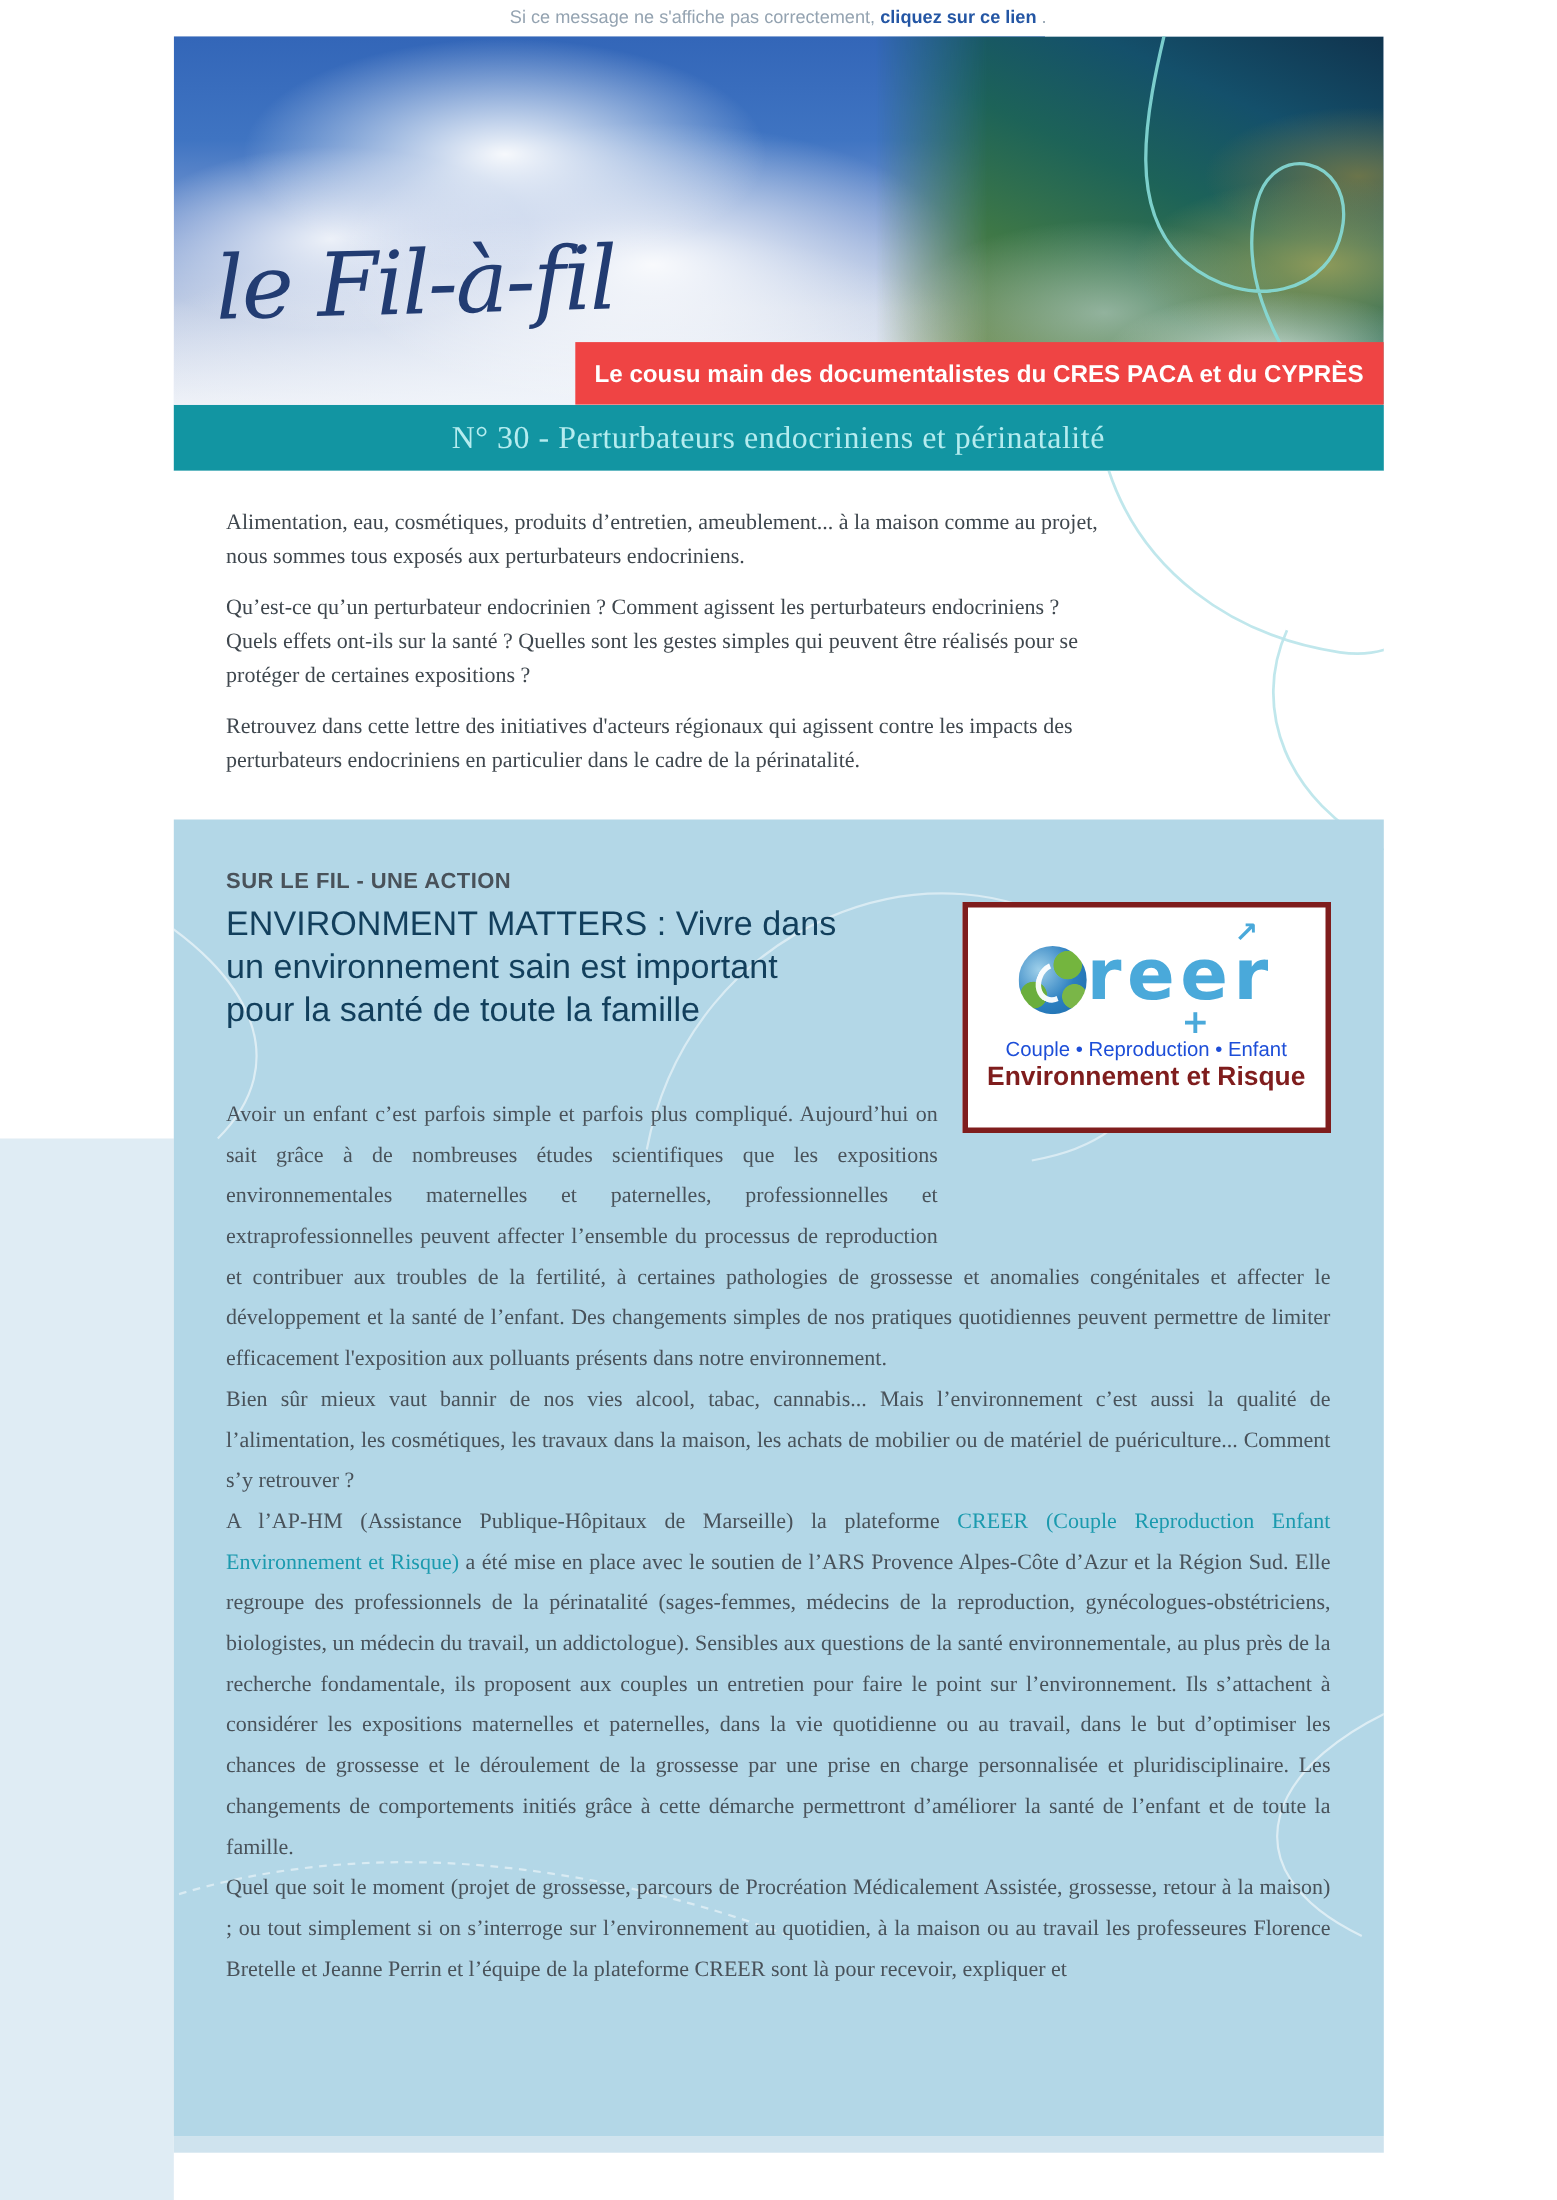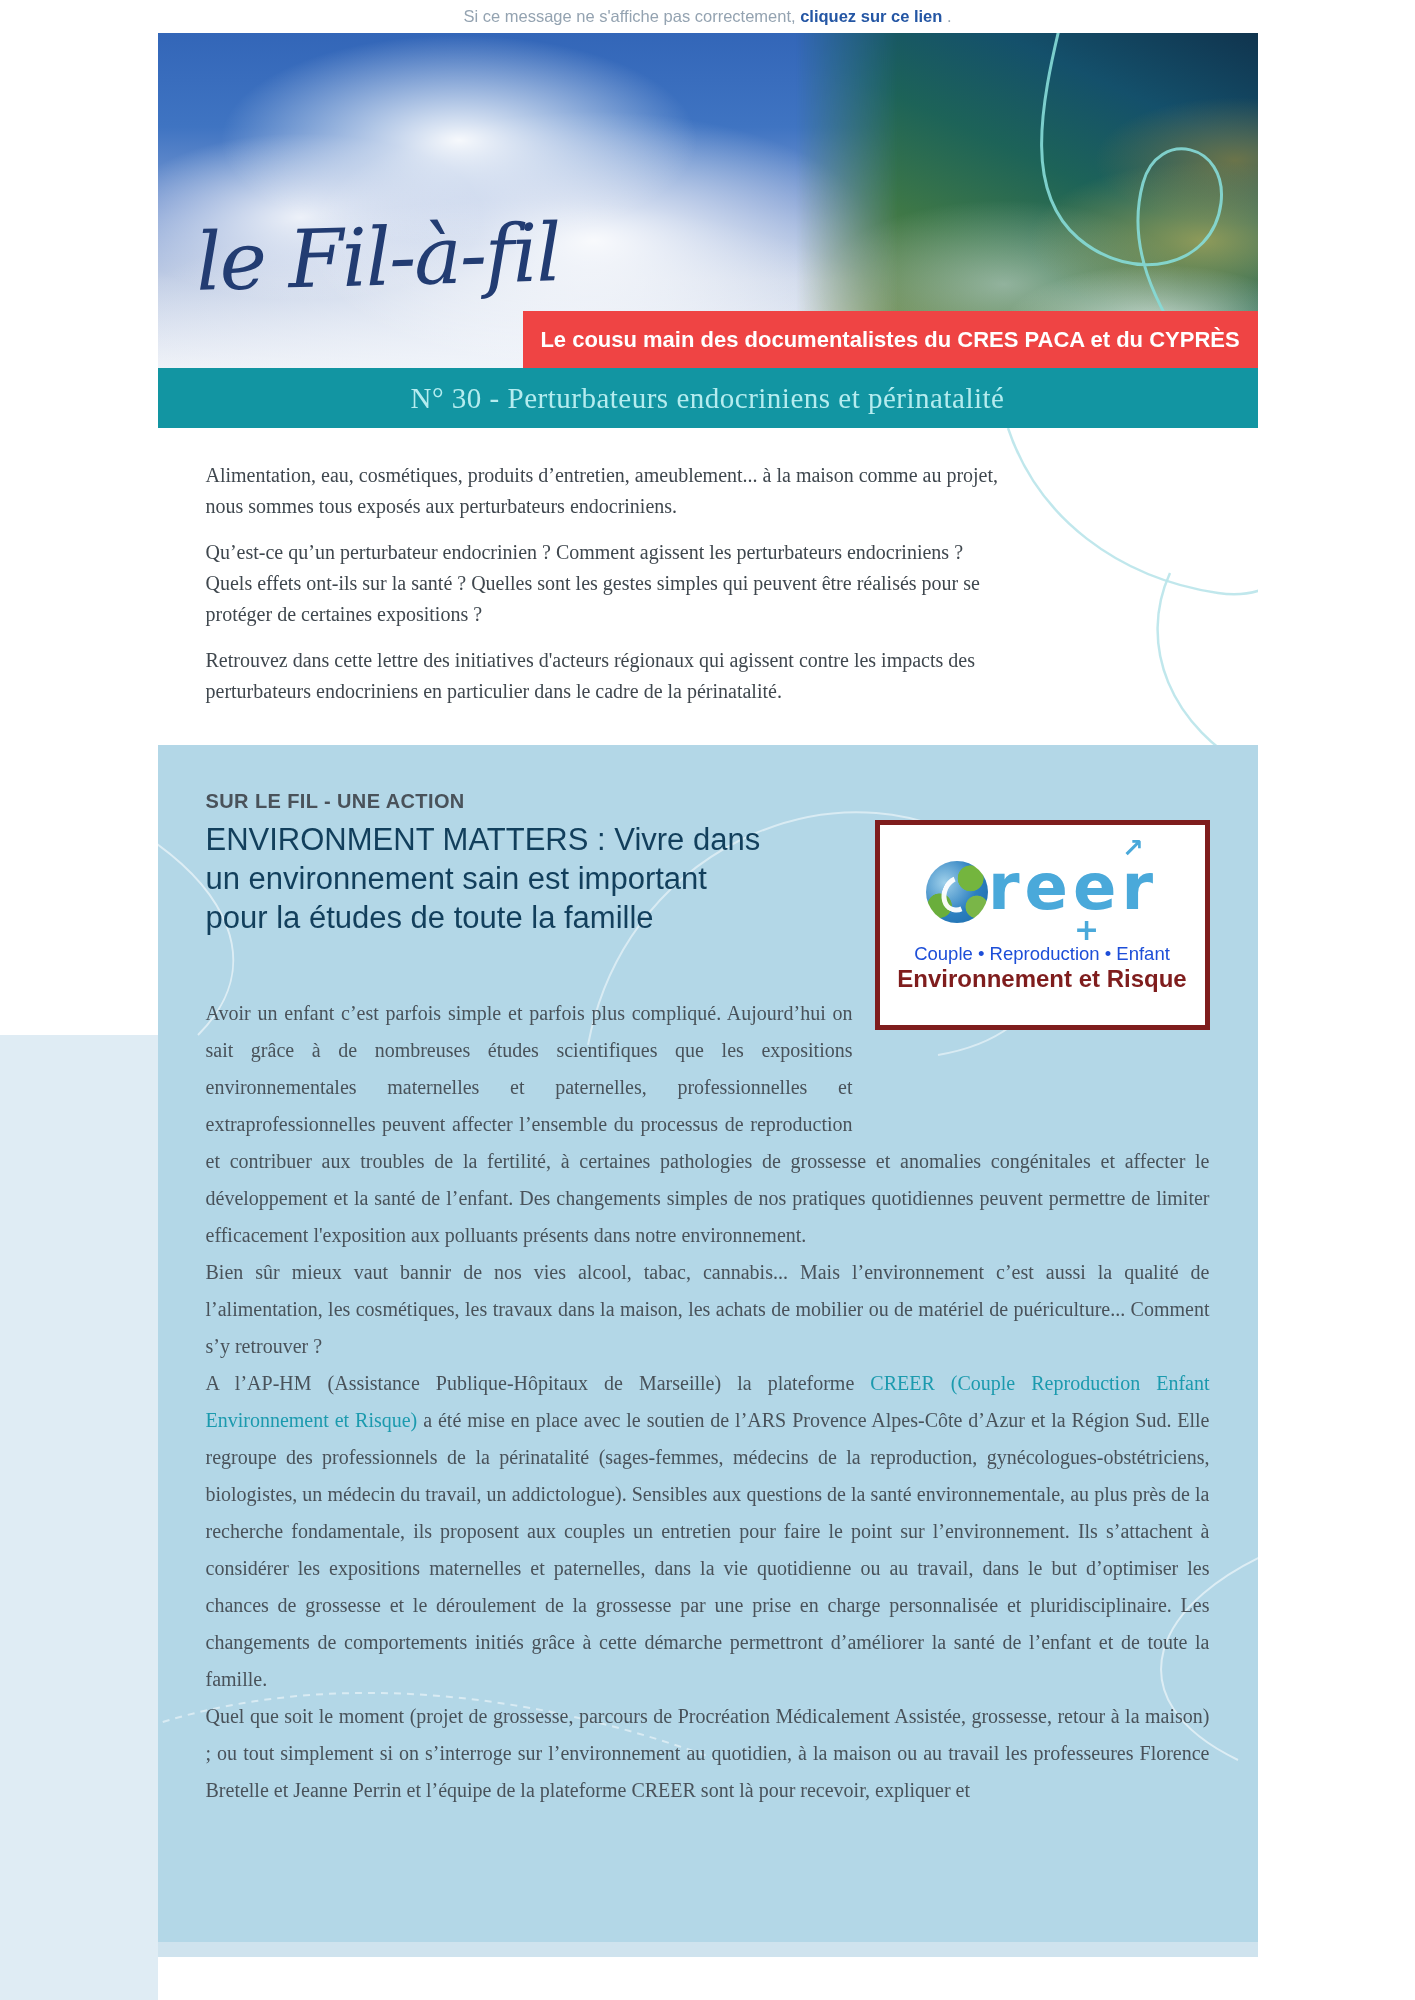--- a/index.html
+++ b/index.html
@@ -137,21 +137,21 @@
       <div class="creer-card">
         <div class="creer-word">
           <span class="globe"></span><span class="creer-letters">reer</span>
           <span class="sym-female">+</span>
           <span class="sym-male">↗</span>
         </div>
         <div class="creer-sub1">Couple • Reproduction • Enfant</div>
         <div class="creer-sub2">Environnement et Risque</div>
       </div>
 
-      <h1>ENVIRONMENT MATTERS : Vivre dans un environnement sain est important pour la études de toute la famille</h1>
+      <h1>ENVIRONMENT MATTERS : Vivre dans un environnement sain est important pour la santé de toute la famille</h1>
 
       <p>Avoir un enfant c’est parfois simple et parfois plus compliqué. Aujourd’hui on sait grâce à de nombreuses études scientifiques que les expositions environnementales maternelles et paternelles, professionnelles et extraprofessionnelles peuvent affecter l’ensemble du processus de reproduction et contribuer aux troubles de la fertilité, à certaines pathologies de grossesse et anomalies congénitales et affecter le développement et la santé de l’enfant. Des changements simples de nos pratiques quotidiennes peuvent permettre de limiter efficacement l'exposition aux polluants présents dans notre environnement.</p>
       <p>Bien sûr mieux vaut bannir de nos vies alcool, tabac, cannabis... Mais l’environnement c’est aussi la qualité de l’alimentation, les cosmétiques, les travaux dans la maison, les achats de mobilier ou de matériel de puériculture...  Comment s’y retrouver ?</p>
       <p><span>A l’AP-HM (Assistance Publique-Hôpitaux de Marseille) la plateforme </span><a>CREER (Couple Reproduction Enfant Environnement et Risque)</a><span> a été mise en place avec le soutien de l’ARS Provence Alpes-Côte d’Azur et la Région Sud. Elle regroupe des professionnels de la périnatalité (sages-femmes, médecins de la reproduction, gynécologues-obstétriciens, biologistes, un médecin du travail, un addictologue). Sensibles aux questions de la santé environnementale, au plus près de la recherche fondamentale, ils proposent aux couples un entretien pour faire le point sur l’environnement. Ils s’attachent à considérer les expositions maternelles et paternelles, dans la vie quotidienne ou au travail, dans le but d’optimiser les chances de grossesse et le déroulement de la grossesse par une prise en charge personnalisée et pluridisciplinaire. Les changements de comportements initiés grâce à cette démarche permettront d’améliorer la santé de l’enfant et de toute la famille.</span></p>
       <p>Quel que soit le moment (projet de grossesse, parcours de Procréation Médicalement Assistée, grossesse, retour à la maison) ; ou tout simplement si on s’interroge sur l’environnement au quotidien, à la maison ou au travail les professeures Florence Bretelle et Jeanne Perrin et l’équipe de la plateforme CREER sont là pour recevoir, expliquer et</p>
     </div>
   </div>
 
   <div class="footer-strip"></div>
 </div>

